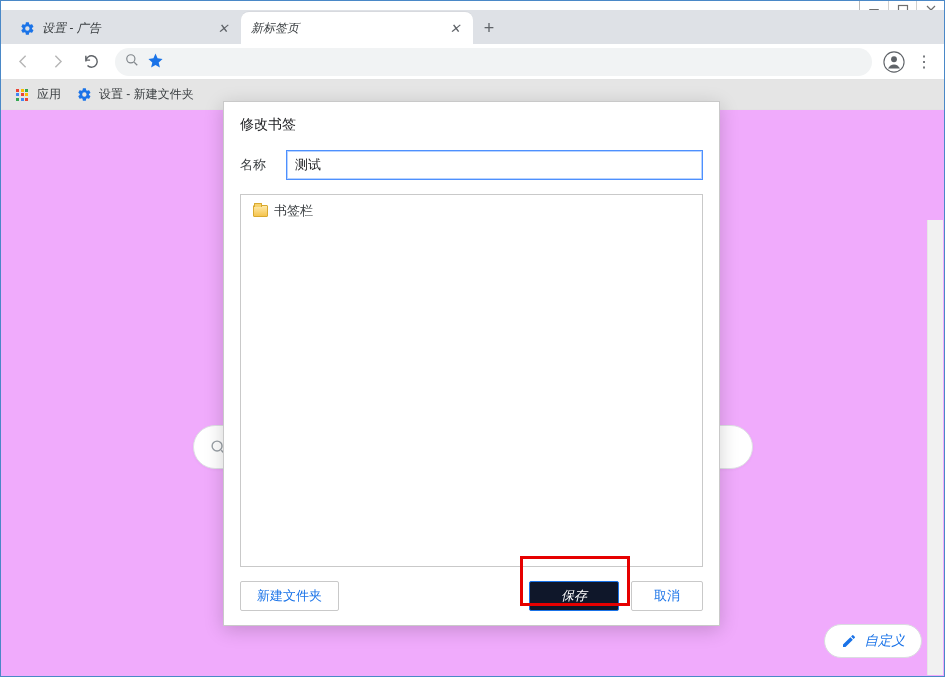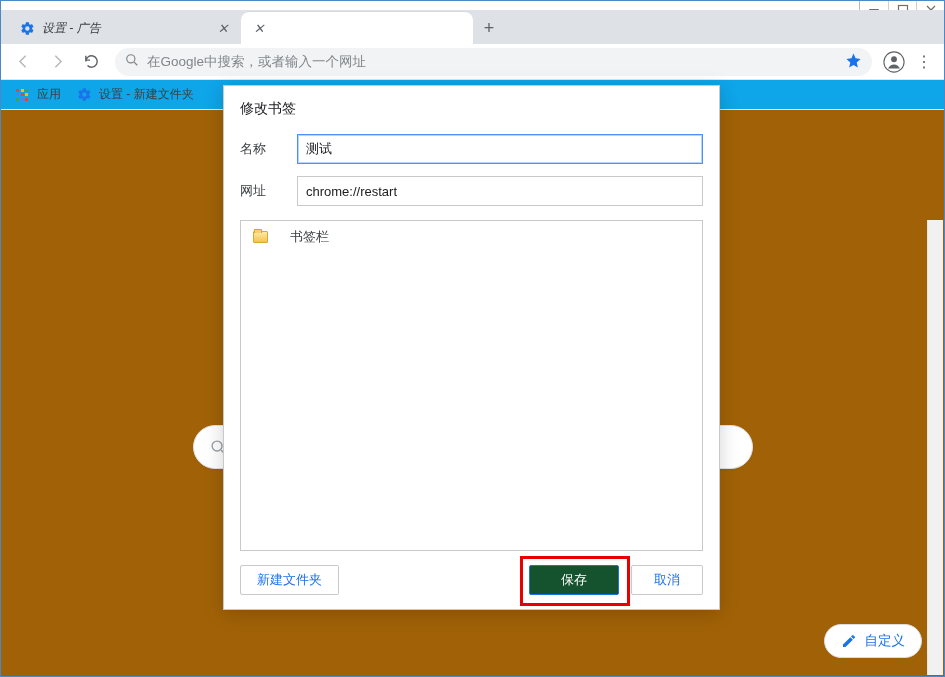--- a/index.html
+++ b/index.html
@@ -30,61 +30,61 @@
   .tb-btn.disabled svg { stroke:#b6b6b6; }
   .omnibox { flex:1; height: 28px; background:#f1f3f4; border-radius: 14px; display:flex; align-items:center; padding: 0 10px; color:#80868b; font-size: 13.5px; gap:8px; margin: 0 6px; }
   .omnibox .search-ic svg { width:14px; height:14px; stroke:#80868b; fill:none; stroke-width:2; }
   .omnibox .text { flex:1; }
   .omnibox .star svg { width:17px; height:17px; fill:#1a73e8; }
   .avatar { width: 28px; height: 28px; display:flex; align-items:center; justify-content:center; }
   .avatar svg { width:22px; height:22px; fill:#5f6368; }
   .menu-dots { width: 28px; height: 30px; display:flex; align-items:center; justify-content:center; color:#5f6368; font-size: 16px; }
 
   
-  .bookmarksbar { height: 30px; background:#0ea5e9; border-bottom: 1px solid #e3e3e3; display:flex; align-items:center; padding: 0 6px; gap: 4px; font-size: 12px; color:#3c4043; }
+  .bookmarksbar { height: 30px; background:#e5e5e5; border-bottom: 1px solid #e3e3e3; display:flex; align-items:center; padding: 0 6px; gap: 4px; font-size: 12px; color:#3c4043; }
   .apps-ic { width:18px; height:18px; display:inline-flex; align-items:center; justify-content:center; }
   .apps-ic .grid { display:grid; grid-template-columns:repeat(3,3px); grid-template-rows:repeat(3,3px); gap:1.5px; }
   .apps-ic .grid span:nth-child(1){background:#ea4335;}
   .apps-ic .grid span:nth-child(2){background:#fbbc05;}
   .apps-ic .grid span:nth-child(3){background:#34a853;}
   .apps-ic .grid span:nth-child(4){background:#4285f4;}
   .apps-ic .grid span:nth-child(5){background:#ea4335;}
   .apps-ic .grid span:nth-child(6){background:#fbbc05;}
   .apps-ic .grid span:nth-child(7){background:#34a853;}
   .apps-ic .grid span:nth-child(8){background:#4285f4;}
   .apps-ic .grid span:nth-child(9){background:#ea4335;}
   .bm-item { display:flex; align-items:center; gap:6px; padding: 4px 6px; }
 
   
-  .content { position: relative; height: calc(100% - 9px - 34px - 36px - 30px); background:#a16207; }
+  .content { position: relative; height: calc(100% - 9px - 34px - 36px - 30px); background:#f0abfc;font-style:italic; }
   .ntp-search { position:absolute; left:50%; top:315px; transform:translateX(-50%); width:560px; height:44px; background:#fff; border:1px solid #dfe1e5; border-radius:22px; display:flex; align-items:center; padding:0 16px; color:#9aa0a6; box-shadow: 0 1px 3px rgba(0,0,0,0.04); }
   .ntp-search svg { width:17px; height:17px; stroke:#9aa0a6; fill:none; stroke-width:2; }
 
   .customize { position:absolute; right:22px; bottom:18px; height:34px; background:#fff; border:1px solid #dadce0; border-radius:17px; display:flex; align-items:center; gap:8px; padding: 0 16px; color:#1a73e8; font-size:13.5px; }
   .customize svg { width:16px; height:16px; fill:#1a73e8; }
 
   
   .vscroll { position:absolute; right:1px; top: 110px; bottom: 1px; width:16px; background:#f1f1f1; border-left:1px solid #e7e7e7; }
   .vscroll .thumb { position:absolute; left:2px; right:2px; top:0; height:100%; background:#f1f1f1; }
 
   
-  .dialog { position:absolute; left:222px; top:84px; width:497px; height:525px; background:#fff; border:1px solid #c9c9c9; box-shadow: 0 4px 18px rgba(0,0,0,0.18); display:flex; flex-direction:column; padding: 14px 16px; }
+  .dialog { position:absolute; left:222px; top:100px; width:497px; height:525px; background:#fff; border:1px solid #c9c9c9; box-shadow: 0 4px 18px rgba(0,0,0,0.18); display:flex; flex-direction:column; padding: 14px 16px; }
   .dialog-title { font-size: 14px; color:#202124; margin-bottom: 16px; }
-  .form-row { display:flex; align-items:center; gap: 25px; margin-bottom: 12px; }
+  .form-row { display:flex; align-items:center; gap: 14px; margin-bottom: 12px; }
   .form-row label { width: 32px; font-size: 13px; color:#3c4043; }
   .form-row input { flex:1; height: 30px; border:1px solid #c9c9c9; font-size: 13px; padding: 8px 8px; outline:none; color:#202124; }
   .form-row input.focused { border:1px solid #4d90fe; box-shadow: 0 0 0 1px rgba(77,144,254,0.4) inset; }
   .folder-tree { flex:1; border:1px solid #c9c9c9; margin-top: 2px; padding: 6px 8px; overflow:auto; font-size: 13px; color:#3c4043; }
-  .tree-item { display:flex; align-items:center; gap:22px; padding:1px 0 1px 4px; }
+  .tree-item { display:flex; align-items:center; gap:6px; padding:1px 0 1px 4px; }
   .folder-ic { width:15px; height:12px; background: linear-gradient(#ffe9a8, #f5c44e); border:1px solid #d9a92f; border-radius:1px; position:relative; }
   .folder-ic::before { content:""; position:absolute; top:-3px; left:0; width:6px; height:3px; background:#f7d26b; border:1px solid #d9a92f; border-bottom:none; border-radius:1px 1px 0 0; }
   .dialog-actions { display:flex; align-items:center; justify-content:flex-end; gap:12px; margin-top: 14px; position:relative; }
   .dialog-actions .left { margin-right:auto;text-align:right; }
   .btn { height: 30px; padding: 0 16px; font-size: 13px; border:1px solid #c9c9c9; background:#fff; color:#1a73e8; display:flex; align-items:center; justify-content:center; min-width: 72px; border-radius:2px; }
-  .btn.primary { background:#14532d; border-color:#1a73e8; color:#fff; min-width:90px; }
+  .btn.primary { background:#0f172a; border-color:#1a73e8; color:#fff; min-width:90px;font-style:italic; }
   .save-highlight { position:absolute; border:3px solid #e60000; pointer-events:none; }
   @keyframes blink { 50% { opacity: 0; } }
 </style>
 </head>
 <body>
 
 <div class="window-controls">
   <div class="wc">
       <svg viewBox="0 0 12 12">
         <rect x="1" y="5" width="10" height="2" rx="1" fill="#6e6e6e" stroke="none"></rect>
@@ -108,20 +108,21 @@
   <div class="tab inactive">
     <span class="favicon gear-blue">
       <svg viewBox="0 0 24 24">
           <path d="M19.14,12.94a7.14,7.14,0,0,0,.05-.94,7.14,7.14,0,0,0-.05-.94l2.11-1.65a.5.5,0,0,0,.12-.64l-2-3.46a.5.5,0,0,0-.61-.22l-2.49,1a7,7,0,0,0-1.62-.94l-.38-2.65A.5.5,0,0,0,13.77,2H9.77a.5.5,0,0,0-.49.42L8.9,5.07a7,7,0,0,0-1.62.94l-2.49-1a.5.5,0,0,0-.61.22l-2,3.46a.5.5,0,0,0,.12.64L4.41,11a7.14,7.14,0,0,0-.05.94,7.14,7.14,0,0,0,.05.94L2.3,14.53a.5.5,0,0,0-.12.64l2,3.46a.5.5,0,0,0,.61.22l2.49-1a7,7,0,0,0,1.62.94l.38,2.65a.5.5,0,0,0,.49.42h4a.5.5,0,0,0,.49-.42l.38-2.65a7,7,0,0,0,1.62-.94l2.49,1a.5.5,0,0,0,.61-.22l2-3.46a.5.5,0,0,0-.12-.64ZM11.77,15.5A3.5,3.5,0,1,1,15.27,12,3.5,3.5,0,0,1,11.77,15.5Z"></path>
         </svg>
     </span>
     <span class="title">设置 - 广告</span>
     <span class="close">✕</span>
   </div>
   <div class="tab active">
+    <span class="title">新标签页</span>
     <span class="close">✕</span>
   </div>
   <div class="newtab">+</div>
 </div>
 
 <div class="toolbar">
   <div class="tb-btn disabled">
       <svg viewBox="0 0 24 24">
         <path d="M15 4 L7 12 L15 20"></path>
       </svg>
@@ -134,21 +135,20 @@
   <div class="tb-btn">
       <svg viewBox="0 0 24 24">
         <path d="M4 12a8 8 0 1 1 2.34 5.66M4 4v6h6"></path>
       </svg>
     </div>
   <div class="omnibox">
     <span class="search-ic"><svg viewBox="0 0 24 24">
           <circle cx="10" cy="10" r="7"></circle>
           <path d="M21 21l-5.2-5.2"></path>
         </svg></span>
-    <span class="text">在Google中搜索，或者输入一个网址</span>
     <span class="star"><svg viewBox="0 0 24 24">
           <path d="M12 2l2.9 6.9L22 10l-5.5 4.8L18.2 22 12 18.3 5.8 22l1.7-7.2L2 10l7.1-1.1z"></path>
         </svg></span>
   </div>
   <div class="avatar">
       <svg viewBox="0 0 24 24">
         <circle cx="12" cy="12" r="11" fill="none" stroke="#5f6368" stroke-width="1.2"></circle>
         <circle cx="12" cy="9" r="3.2"></circle>
         <path d="M5.5 19.2c1.2-3 3.8-4.6 6.5-4.6s5.3 1.6 6.5 4.6" fill="#5f6368"></path>
       </svg>
@@ -204,24 +204,20 @@
 </div>
 
 <div class="dialog">
   <div class="dialog-title">修改书签</div>
 
   <div class="form-row">
     <label>名称</label>
     <input class="focused" value="测试" style="">
   </div>
 
-  <div class="form-row">
-    <label>网址</label>
-    <input value="chrome://restart" style="">
-  </div>
 
   <div class="folder-tree">
     <div class="tree-item">
       <span class="folder-ic"></span>
       <span>书签栏</span>
     </div>
   </div>
 
   <div class="dialog-actions">
     <div class="btn left">新建文件夹</div>

